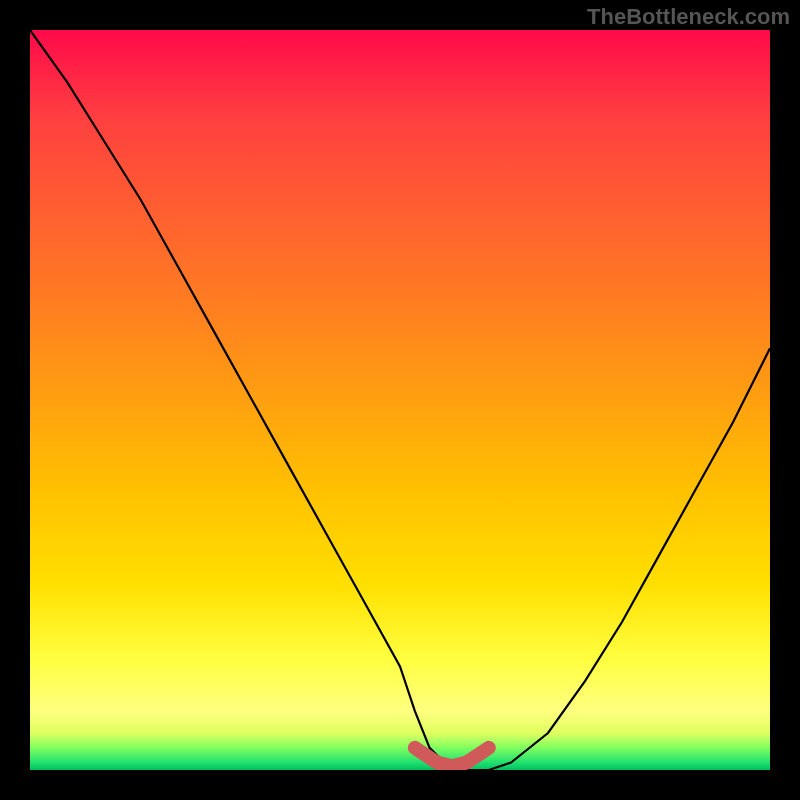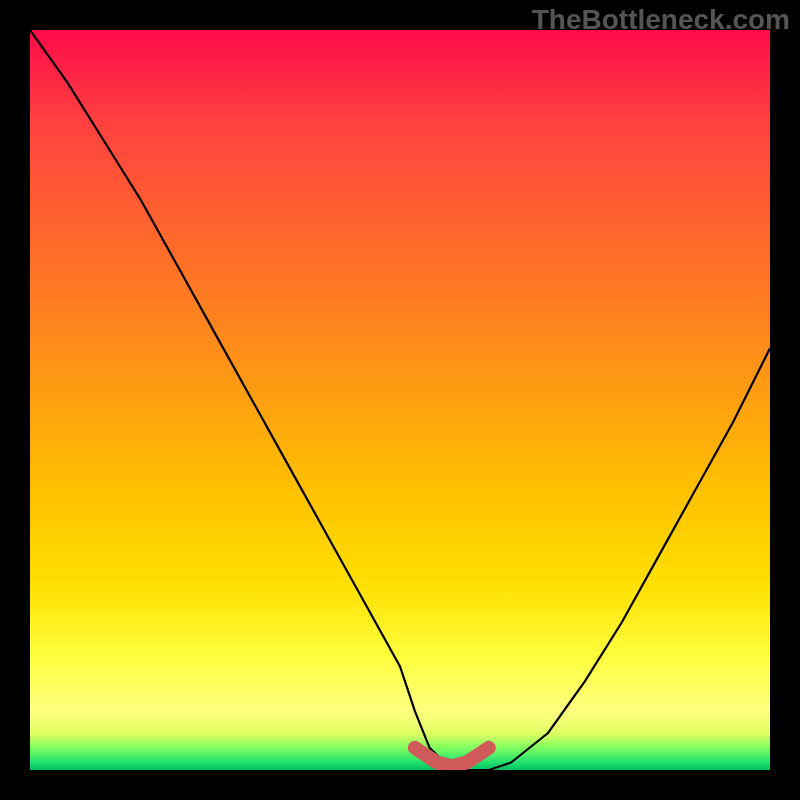--- a/index.html
+++ b/index.html
@@ -11,21 +11,21 @@
   .container {
     width: 800px;
     height: 800px;
     position: relative;
     background: #000000;
   }
   .watermark {
     position: absolute;
     top: 4px;
     right: 10px;
-    font-size: 28px;
+    font-size: 22px;
     font-weight: bold;
     color: #555555;
     z-index: 10;
   }
   .plot-area {
     position: absolute;
     left: 30px;
     top: 30px;
     width: 740px;
     height: 740px;

